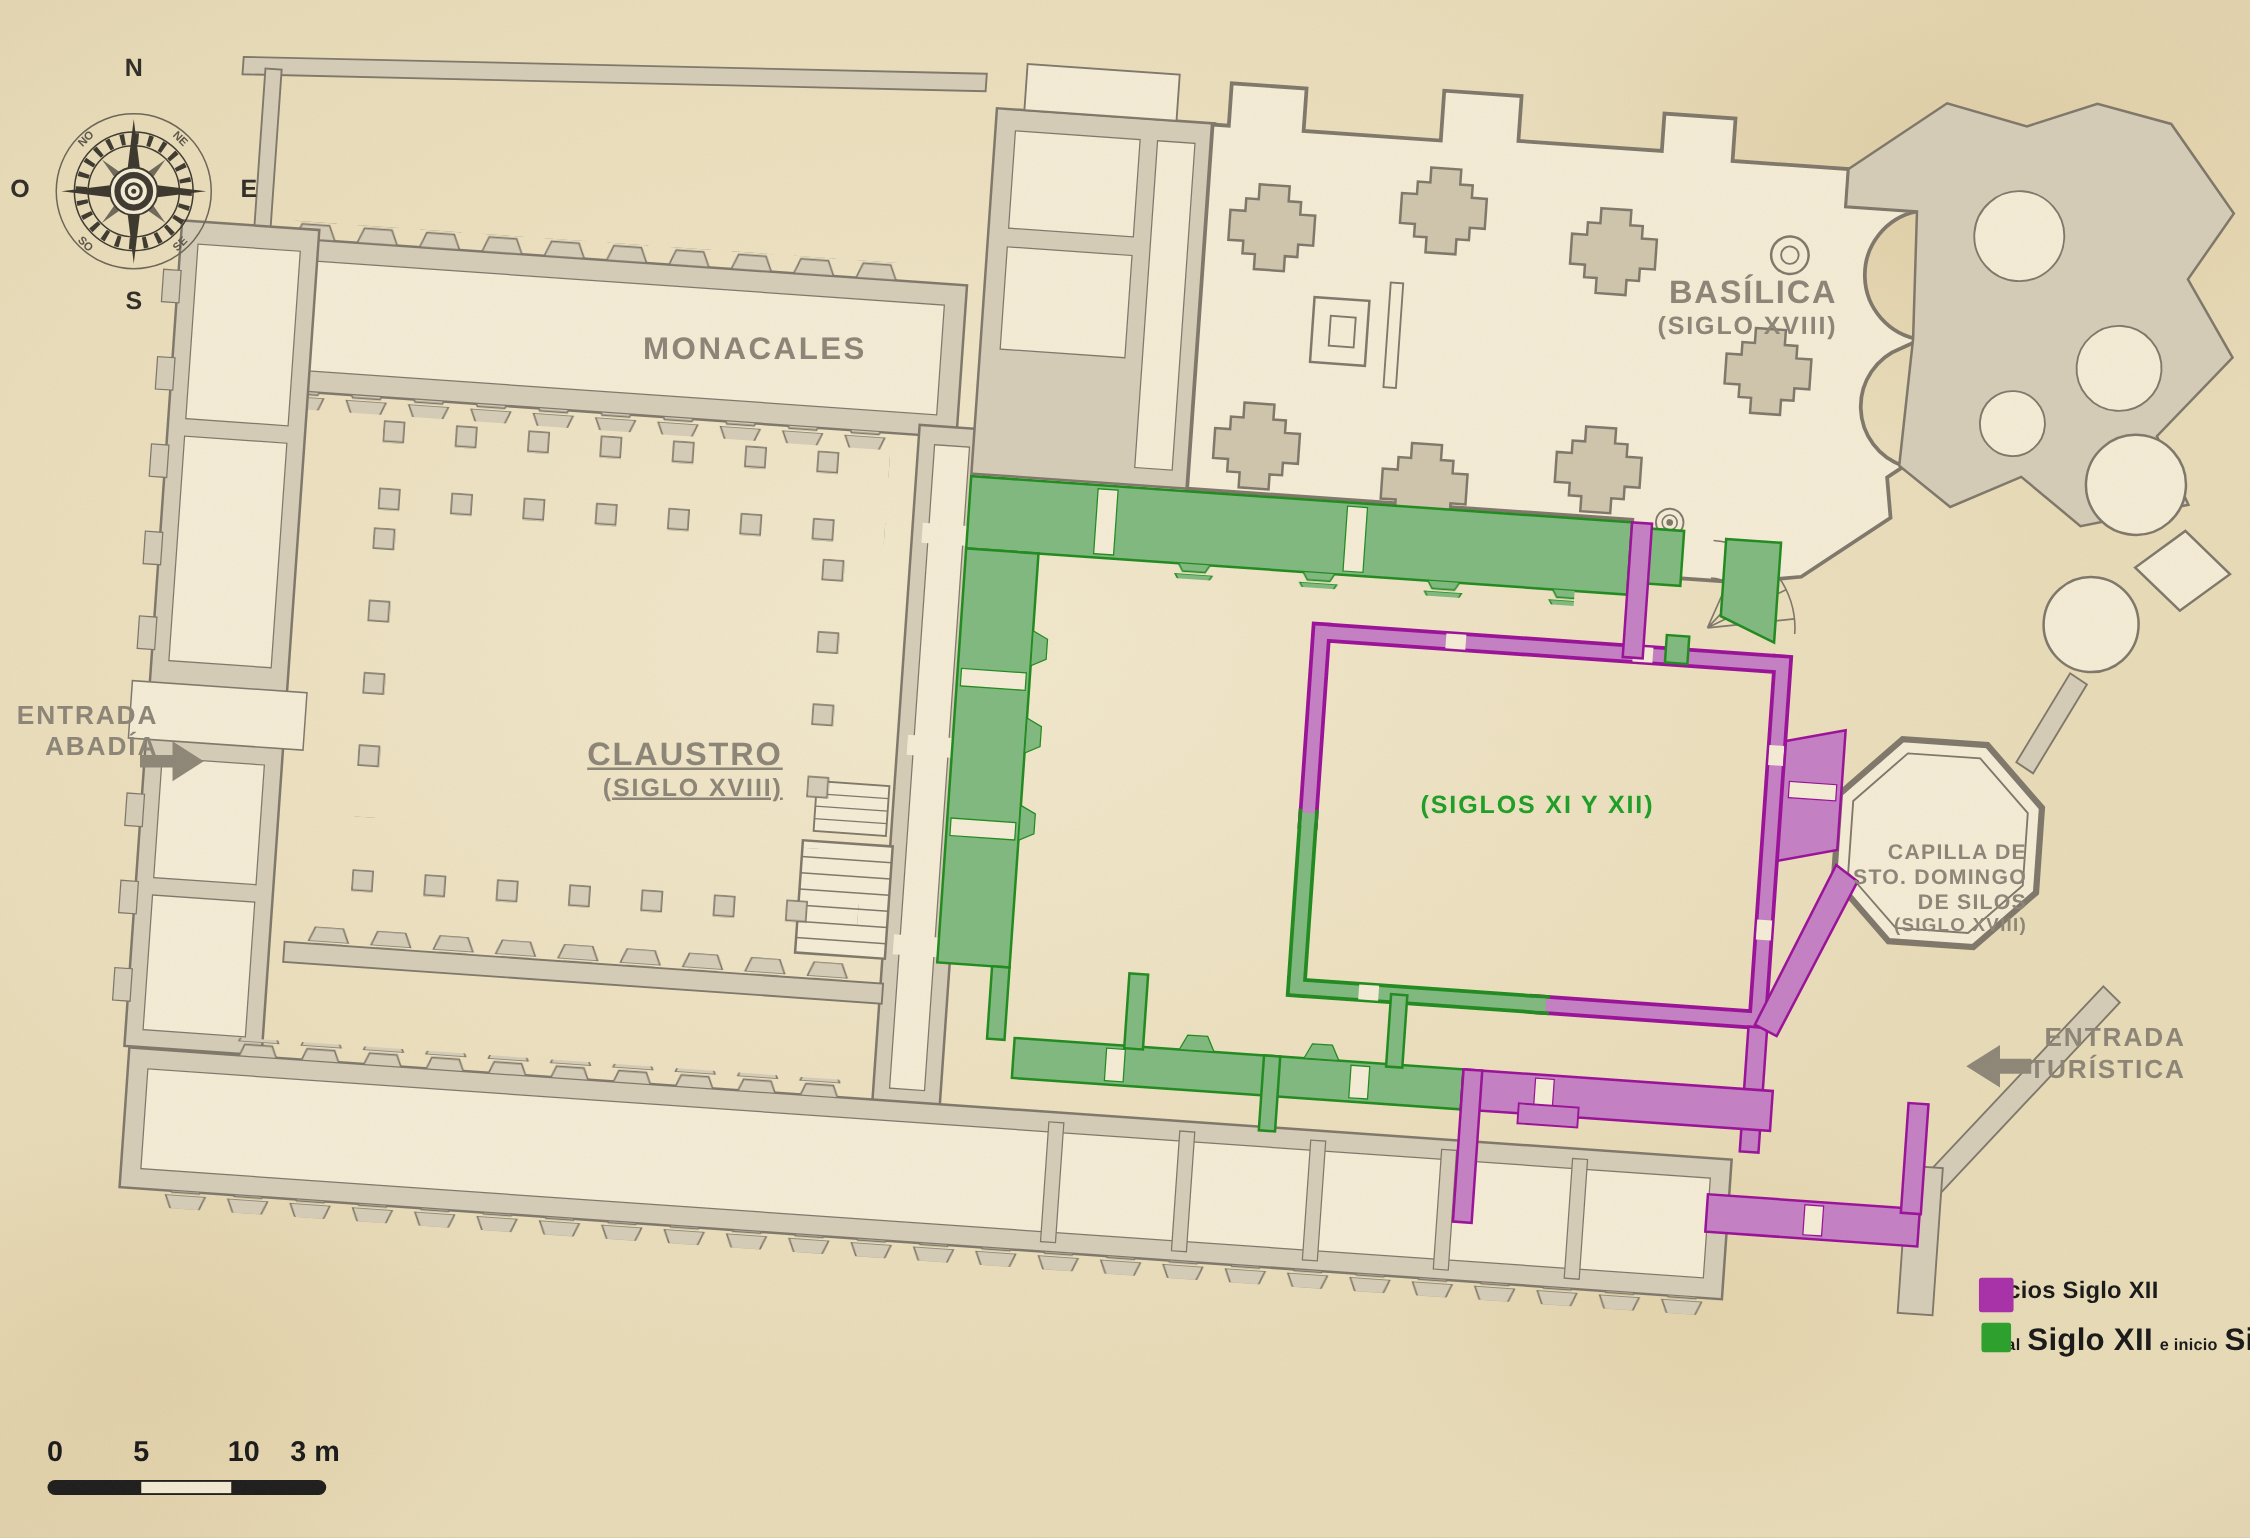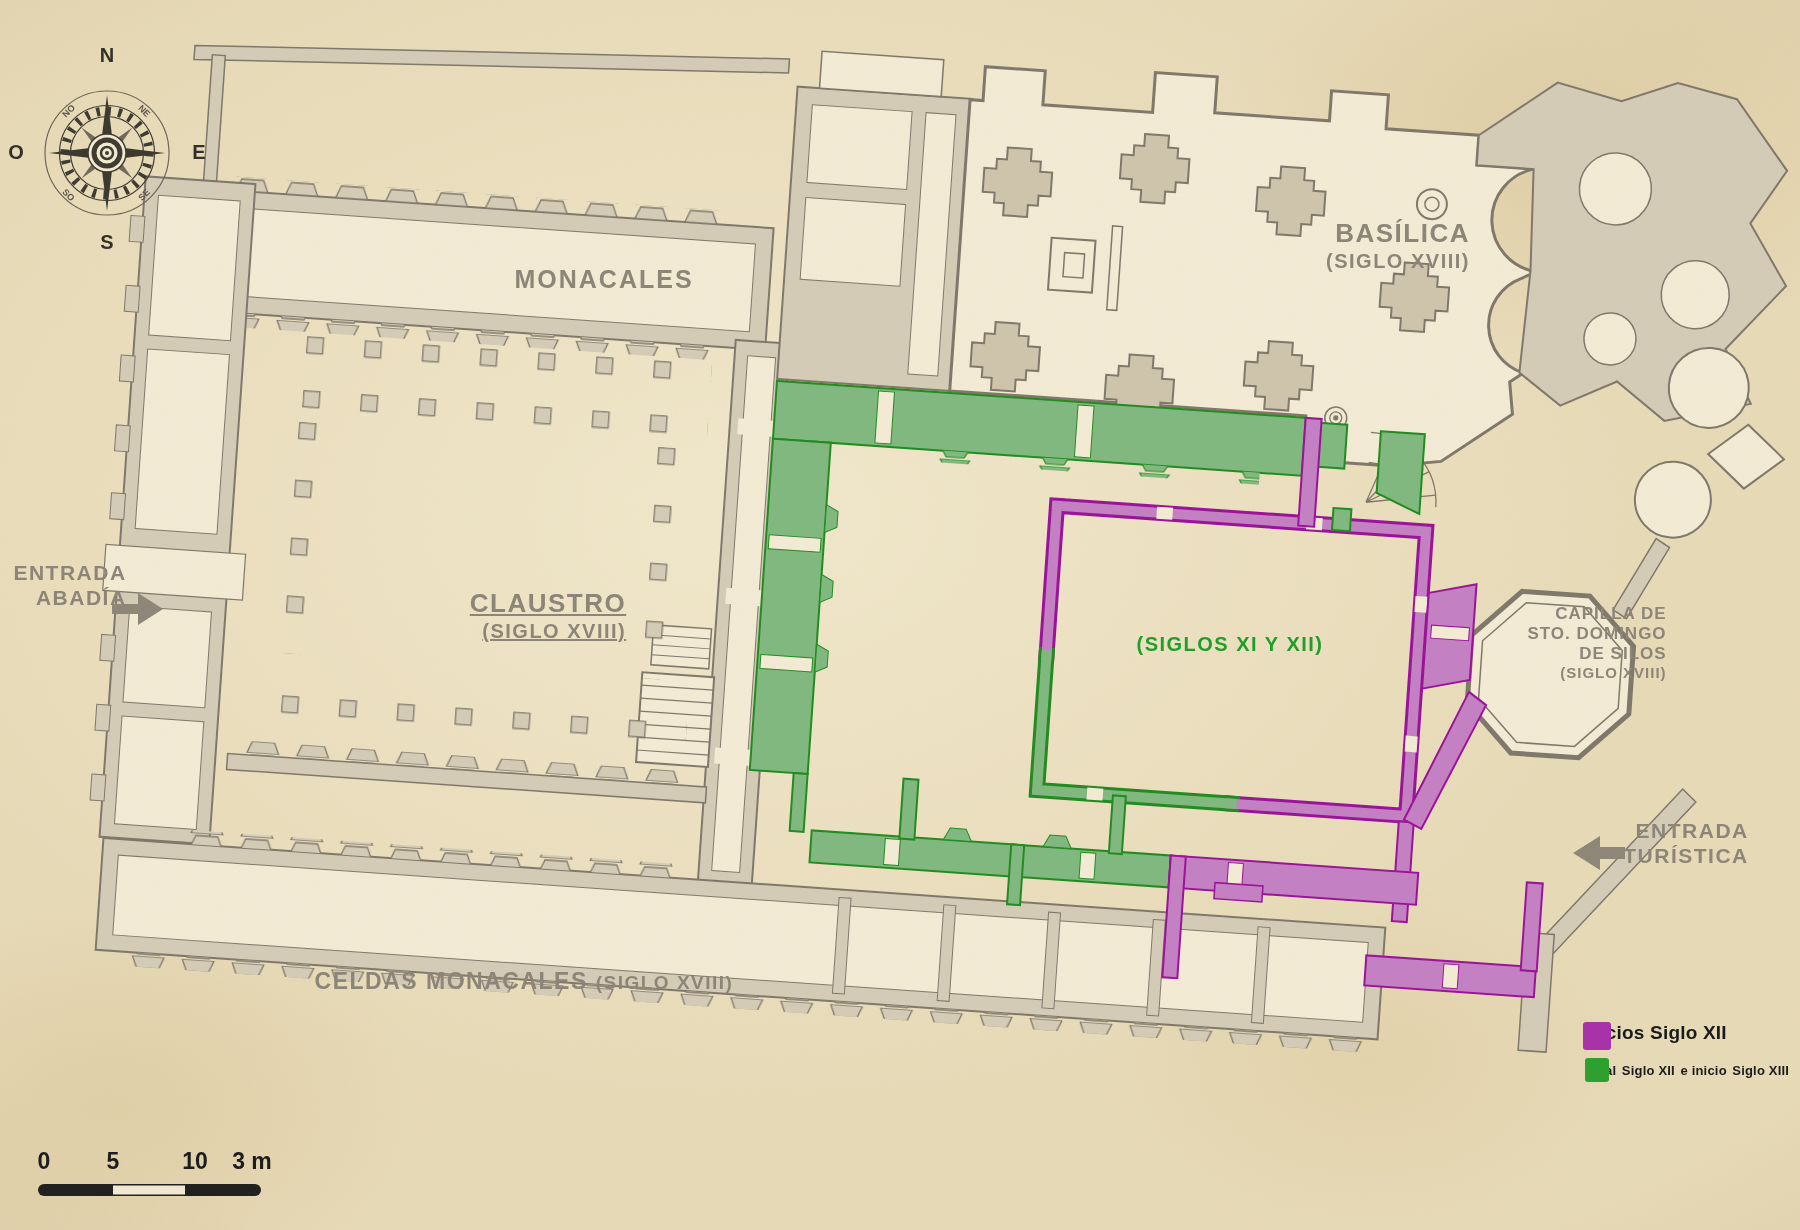--- a/index.html
+++ b/index.html
@@ -14,21 +14,21 @@
     font-family:"Liberation Sans", sans-serif;}
   svg{position:absolute;left:0;top:0;}
   .lbl{position:absolute;transform:translateX(-50%);text-align:right;white-space:nowrap;
        color:#8d8678;font-weight:bold;letter-spacing:1.5px;line-height:1.2;}
   .lbl .era{display:block;}
   .purple-t{color:#a21aa8;}
   .green-t{color:#1f9e28;}
   .legend-row{position:absolute;display:flex;align-items:center;gap:10px;}
   .legend-text{font-weight:bold;color:#1b1b1b;font-size:19px;letter-spacing:.2px;white-space:nowrap;}
   .legend-text .sm{font-size:13px;}
-  .legend-text .lg{font-size:13px;}
+  .legend-text .lg{font-size:25px;}
   .compass-letter{position:absolute;transform:translate(-50%,-50%);color:#33302a;
        font-weight:bold;font-size:20px;letter-spacing:0;}
   .compass-mini{position:absolute;color:#5d574b;font-weight:bold;font-size:9px;}
   .tick{position:absolute;transform:translateX(-50%);color:#1d1d1d;font-weight:600;font-size:23px;}
 </style>
 </head>
 <body>
 <div id="stage">
 
 <svg width="1800" height="1230" viewBox="0 0 1800 1230">
@@ -287,41 +287,37 @@
 
 <div class="lbl" style="left:548px;top:588px;font-size:26px;text-decoration:underline;">
   <span>CLAUSTRO</span>
   <span class="era" style="font-size:20px;">(SIGLO XVIII)</span>
 </div>
 
 <div class="lbl" style="left:1230px;top:632px;font-size:27px;">
   <span class="era green-t" style="font-size:20px;">(SIGLOS XI Y XII)</span>
 </div>
 
-<div class="lbl" style="left:1552px;top:604px;font-size:17px;line-height:1.18;letter-spacing:1px;margin-left:45px;">
+<div class="lbl" style="left:1552px;top:672px;font-size:17px;line-height:1.18;letter-spacing:1px;">
   <span class="era">CAPILLA DE</span>
   <span class="era">STO. DOMINGO</span>
   <span class="era">DE SILOS</span>
   <span class="era" style="font-size:15px;">(SIGLO XVIII)</span>
 </div>
 
 <div class="lbl" style="left:70px;top:560px;font-size:21px;">
   <span class="era">ENTRADA</span>
   <span class="era">ABADÍA</span>
 </div>
 
 <div class="lbl" style="left:1686px;top:818px;font-size:21px;">
   <span class="era">ENTRADA</span>
   <span class="era">TURÍSTICA</span>
 </div>
 
-<div class="lbl" style="left:524px;top:968px;font-size:23px;">
-  <span>CELDAS MONACALES</span>
-  <span style="font-size:19px;">(SIGLO XVIII)</span>
-</div>
 
 <div class="compass-letter" style="left:107px;top:55px;">N</div>
 <div class="compass-letter" style="left:107px;top:242px;">S</div>
 <div class="compass-letter" style="left:199px;top:152px;">E</div>
 <div class="compass-letter" style="left:16px;top:152px;">O</div>
 <div class="compass-mini" style="left:62px;top:106px;transform:rotate(-45deg);">NO</div>
 <div class="compass-mini" style="left:138px;top:106px;transform:rotate(45deg);">NE</div>
 <div class="compass-mini" style="left:62px;top:190px;transform:rotate(45deg);">SO</div>
 <div class="compass-mini" style="left:138px;top:190px;transform:rotate(-45deg);">SE</div>
 

